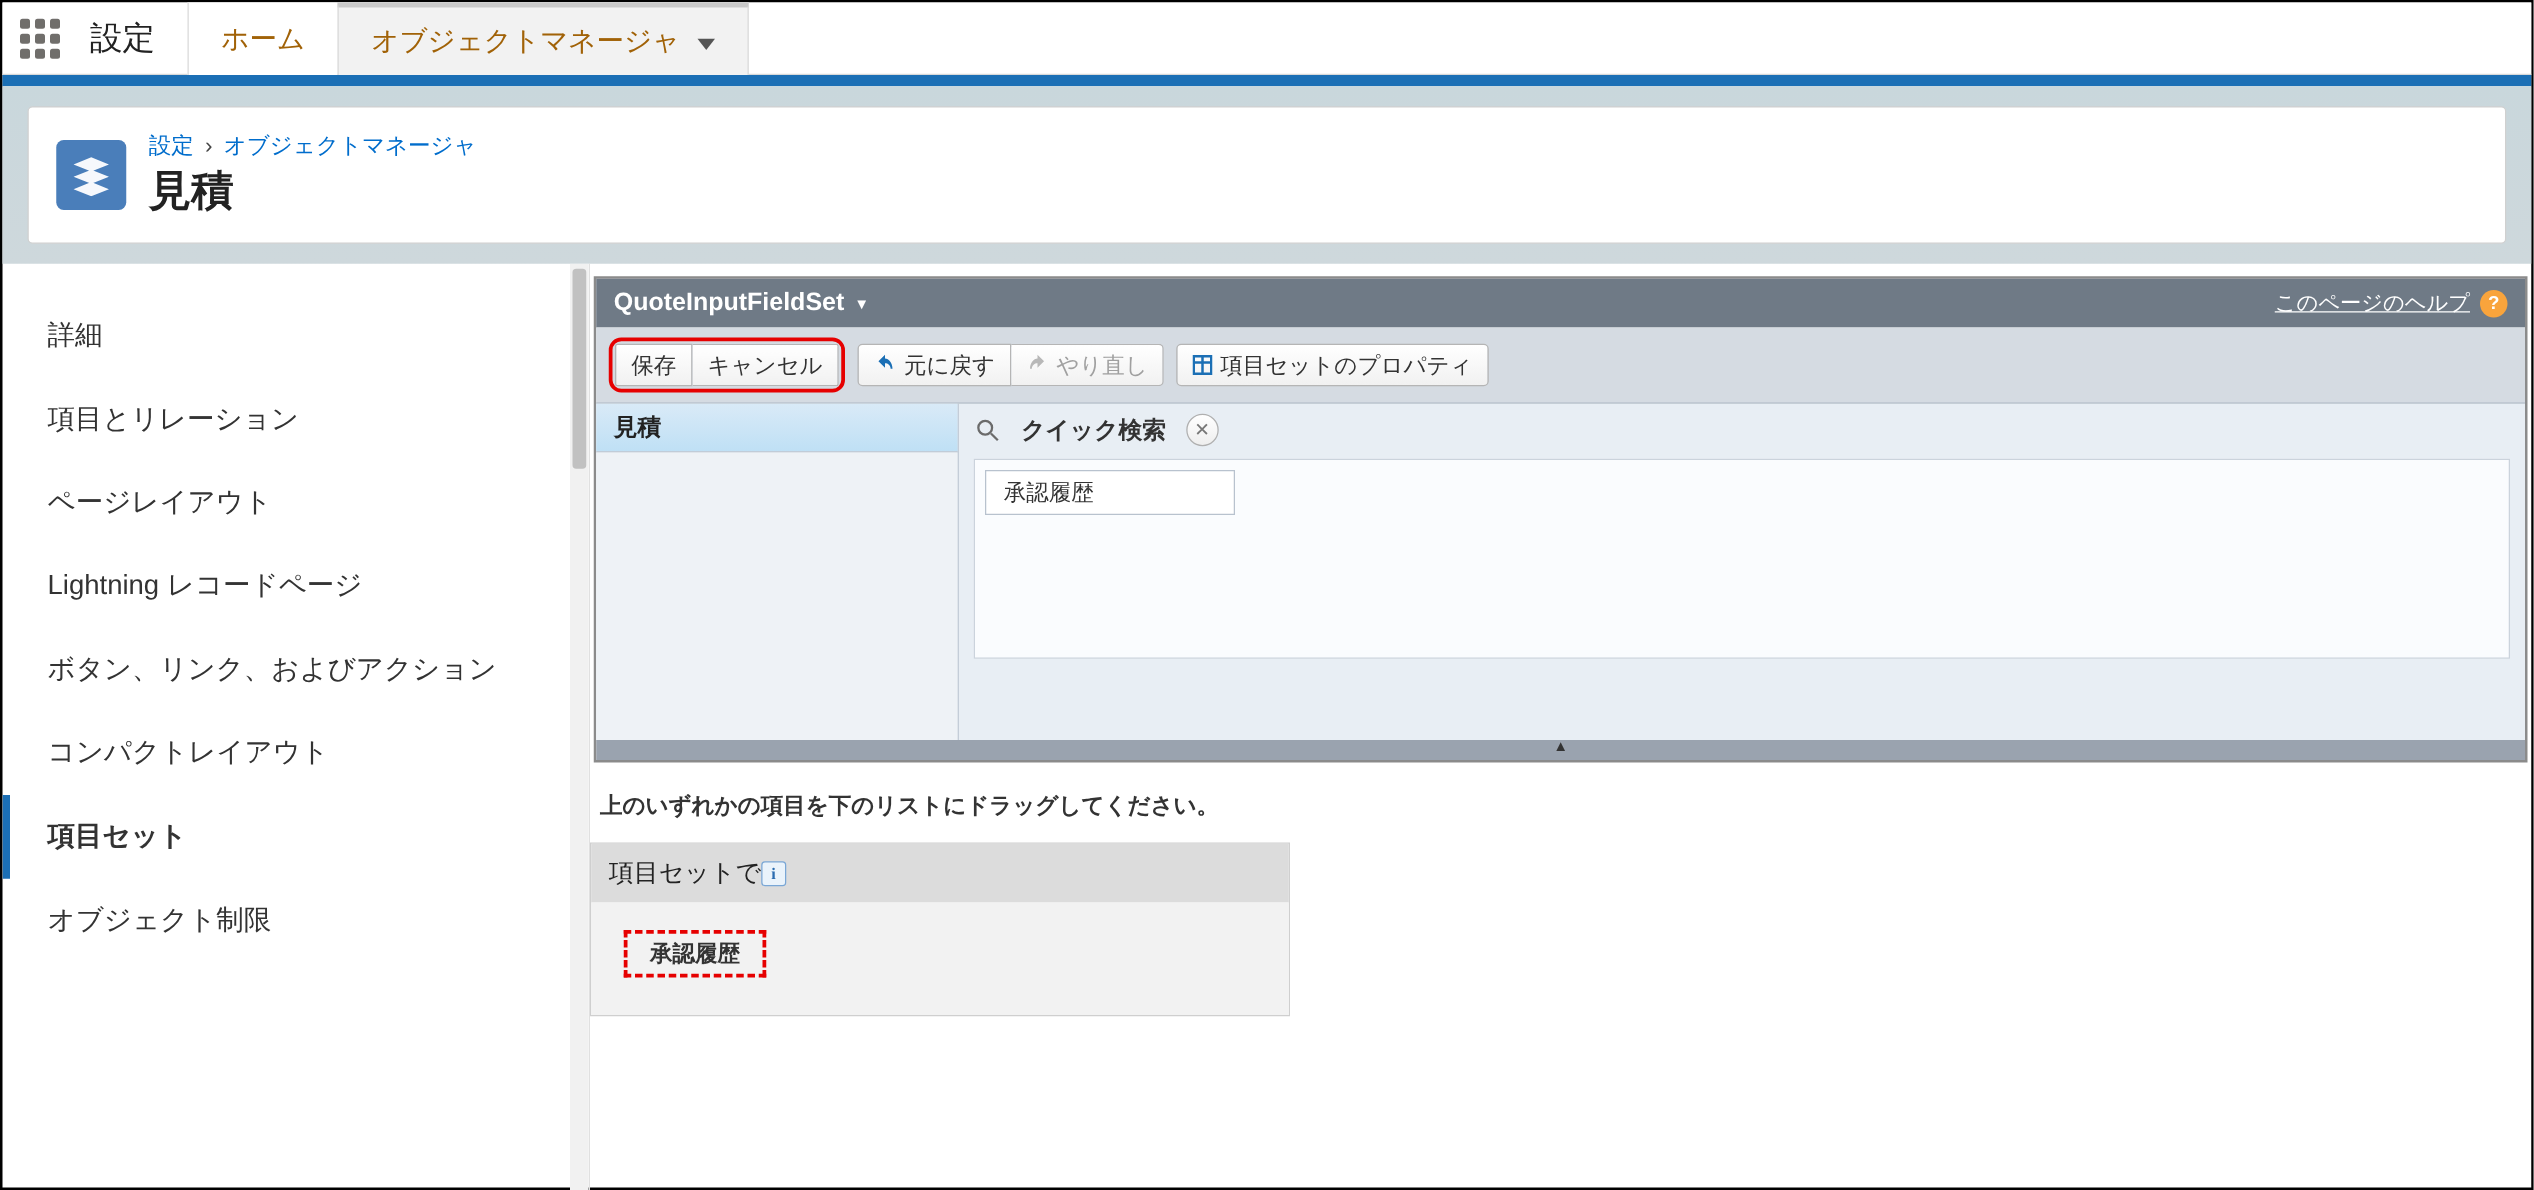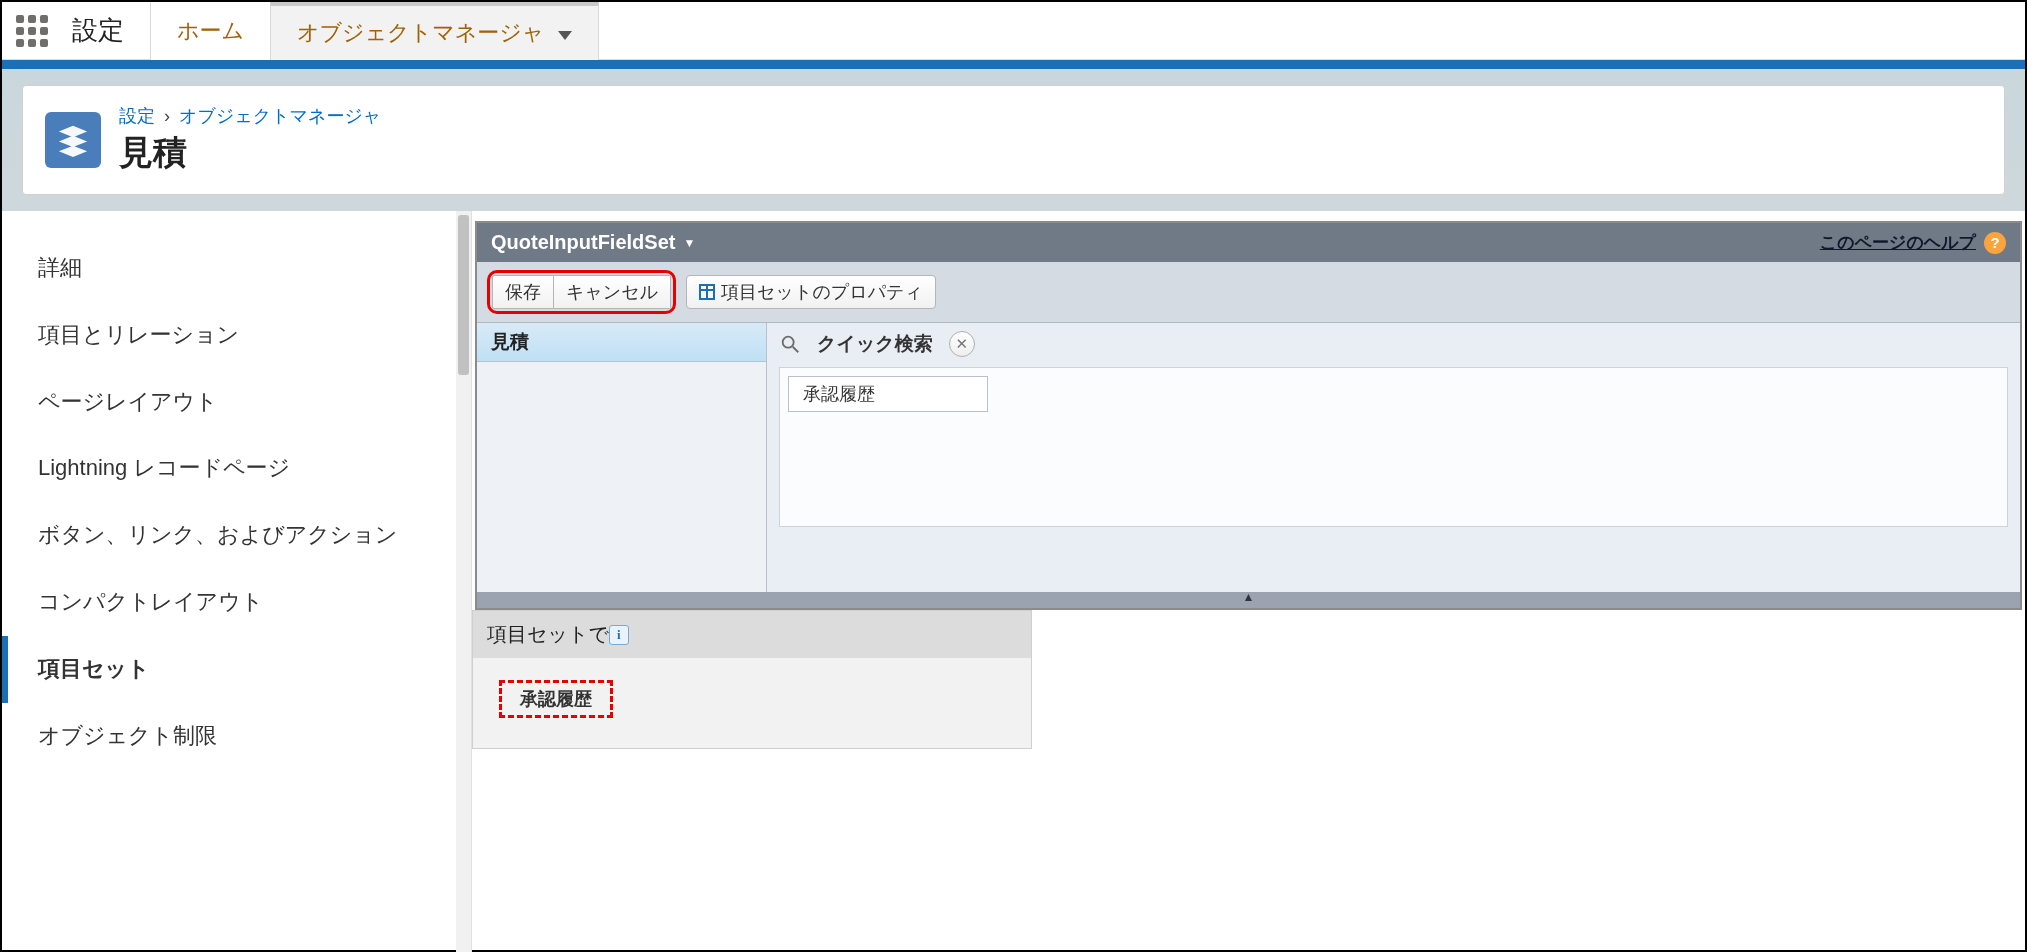--- a/index.html
+++ b/index.html
@@ -37,21 +37,21 @@
   .scrollbar-fake { position:absolute; right:0; top:0; width:15px; height:100%; background:#f1f1f1; }
   .scrollbar-thumb { position:absolute; right:2px; top:4px; width:11px; height:160px; background:#c1c1c1; border-radius:3px; }
 
   .main { flex:1; padding:10px 0 0 0; }
 
   
   .palette { border:2px solid #8b8b8b; margin:0 3px; }
   .palette-title { background:#6f7a86; color:#fff; font-weight:700; padding:8px 14px; font-size:20px; display:flex; align-items:center; }
   .palette-title .drop { margin-left:8px; font-size:12px; }
   .palette-title .spacer { flex:1; }
-  .help-link { color:#0f172a; text-decoration:underline; font-size:17px; font-weight:700; margin-right:8px; }
+  .help-link { color:#ffffff; text-decoration:underline; font-size:17px; font-weight:400; margin-right:8px; }
   .help-q { width:22px; height:22px; border-radius:50%; background:#f9a43c; color:#fff; display:inline-flex; align-items:center; justify-content:center; font-size:15px; font-weight:700; }
 
   .toolbar { background:#d5dbe2; padding:8px 10px; display:flex; align-items:center; gap:10px; border-bottom:1px solid #aeb8c3; }
   .btn { background:linear-gradient(#ffffff,#f1f1f1); border:1px solid #b5b5b5; border-radius:4px; padding:4px 12px; font-size:18px; color:#333; cursor:pointer; display:inline-flex; align-items:center; gap:6px; }
   .btn.disabled { color:#a0a0a0; }
   .btn-group { display:flex; }
   .btn-group .btn:first-child { border-top-right-radius:0; border-bottom-right-radius:0; }
   .btn-group .btn:last-child { border-top-left-radius:0; border-bottom-left-radius:0; border-left:none; }
   .save-hi { border:3px solid #e60000; padding:2px; border-radius:10px; }
   .save-hi .btn { border-radius:2px; }
@@ -165,20 +165,34 @@
 
         <div class="toolbar">
           <span class="save-hi">
             <span class="btn-group">
               <span class="btn">
                   <span>保存</span>
                 </span>
               <span class="btn">
                   <span>キャンセル</span>
                 </span>
+            </span>
+          </span>
+          <span class="btn-group">
+            <span class="btn">
+              <svg class="undo-ic" viewBox="0 0 24 24">
+                  <path fill="#1b6fb5" d="M12 5V1L5 8l7 7V10c3 0 6 2 6 6h2c0-6-4-11-8-11z"></path>
+                </svg>
+              <span>元に戻す</span>
+            </span>
+            <span class="btn disabled">
+              <svg class="undo-ic" viewBox="0 0 24 24">
+                  <path fill="#b8b8b8" d="M12 5V1l7 7-7 7V10c-3 0-6 2-6 6H4c0-6 4-11 8-11z"></path>
+                </svg>
+              <span>やり直し</span>
             </span>
           </span>
           <span class="btn">
             <svg class="grid-ic" viewBox="0 0 16 16">
                 <rect x="1" y="1" width="14" height="14" fill="none" stroke="#1b6fb5" stroke-width="2"></rect>
                 <line x1="1" y1="6" x2="15" y2="6" stroke="#1b6fb5" stroke-width="2"></line>
                 <line x1="8" y1="1" x2="8" y2="15" stroke="#1b6fb5" stroke-width="2"></line>
               </svg>
             <span>項目セットのプロパティ</span>
           </span>
@@ -199,20 +213,21 @@
               <span class="clear-btn">✕</span>
             </div>
             <div class="field-scroll">
               <span class="chip"><span>承認履歴</span></span>
             </div>
           </div>
         </div>
         <div class="tray"></div>
       </div>
 
+      <div class="instr">上のいずれかの項目を下のリストにドラッグしてください。</div>
 
       <div class="dropzone">
         <div class="dz-head">
           <span>項目セットで</span>
           <span class="info-i">i</span>
         </div>
         <div class="dz-body">
           <span class="placed"><span>承認履歴</span></span>
         </div>
       </div>

